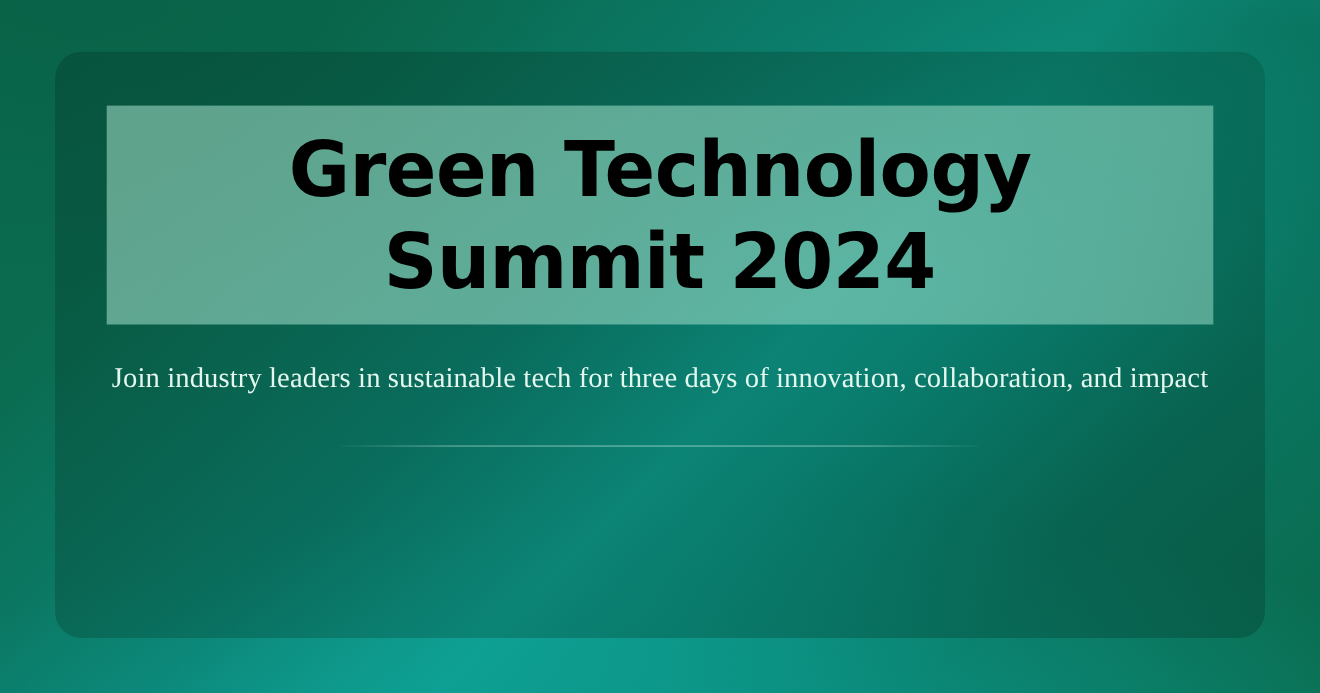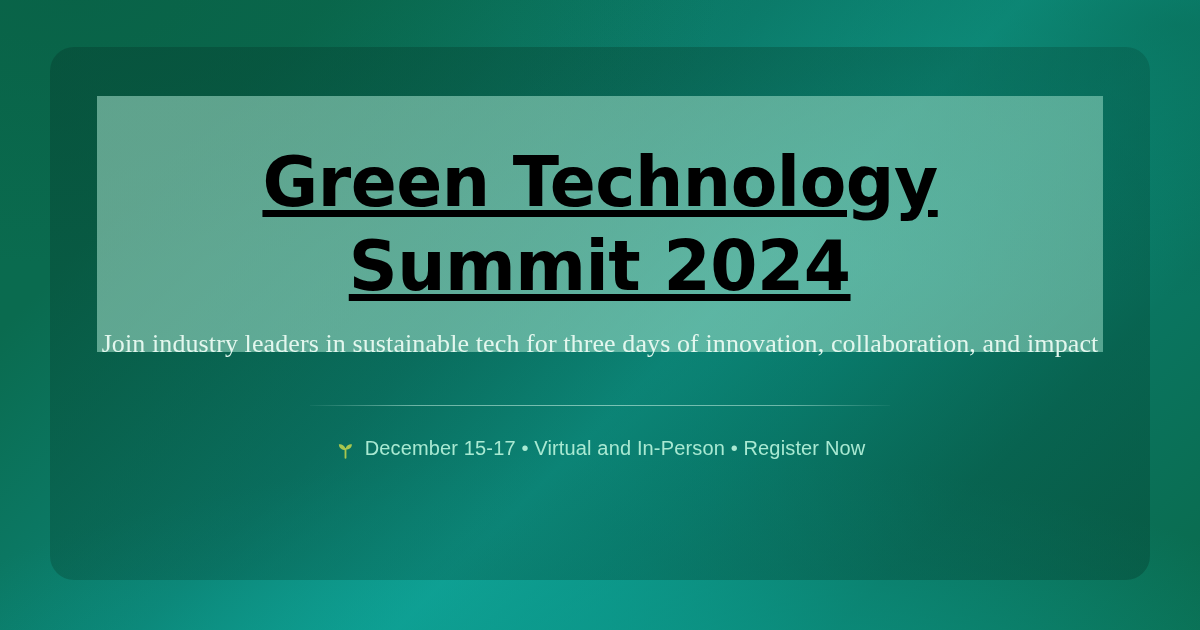--- a/index.html
+++ b/index.html
@@ -57,30 +57,29 @@
     flex-direction: column;
     align-items: center;
   }
 
   
   .title-banner {
     position: absolute;
     left: 47px;          
     top: 49px;           
     width: 1006px;
-    height: 256px;
+    height: 199px;
     background: linear-gradient(100deg,
         rgba(168,226,205,0.55) 0%,
         rgba(160,224,202,0.56) 45%,
         rgba(152,220,198,0.54) 100%);
     display: flex;
     flex-direction: column;
     align-items: center;
     justify-content: center;
-    text-decoration: underline;
   }
 
   .title-line {
     color: #000000;
     font-family: "DejaVu Sans", sans-serif;
     font-weight: 900;
     font-size: 70px;
     line-height: 84px;
     letter-spacing: -0.5px;
     white-space: nowrap;
@@ -155,24 +154,14 @@
 
   <div class="title-banner">
     <div class="title-line">Green Technology</div>
     <div class="title-line">Summit 2024</div>
   </div>
 
   <div class="subtitle">Join industry leaders in sustainable tech for three days of innovation, collaboration, and impact</div>
 
   <div class="divider"></div>
 
-  <div class="meta">
-    <span class="sprout-icon">
-      <svg viewBox="0 0 24 24" width="21" height="21" aria-hidden="true">
-        <path d="M12 21.5 L12 11.2" stroke="#a8c64f" stroke-width="2.1" stroke-linecap="round" fill="none"></path>
-        <path d="M12 12.4 C12 8.3 8.6 6.1 4.4 6.1 C4.4 10.3 7.7 12.9 12 12.9 Z" fill="#a8c64f"></path>
-        <path d="M12.2 11.6 C12.2 8.1 15.2 5.9 19.3 5.9 C19.3 9.6 16.4 12.1 12.2 12.1 Z" fill="#a8c64f"></path>
-      </svg>
-    </span>
-    <span class="meta-text">December 15-17 • Virtual and In-Person • Register Now</span>
-  </div>
 
 </div>
 
 </body></html>

